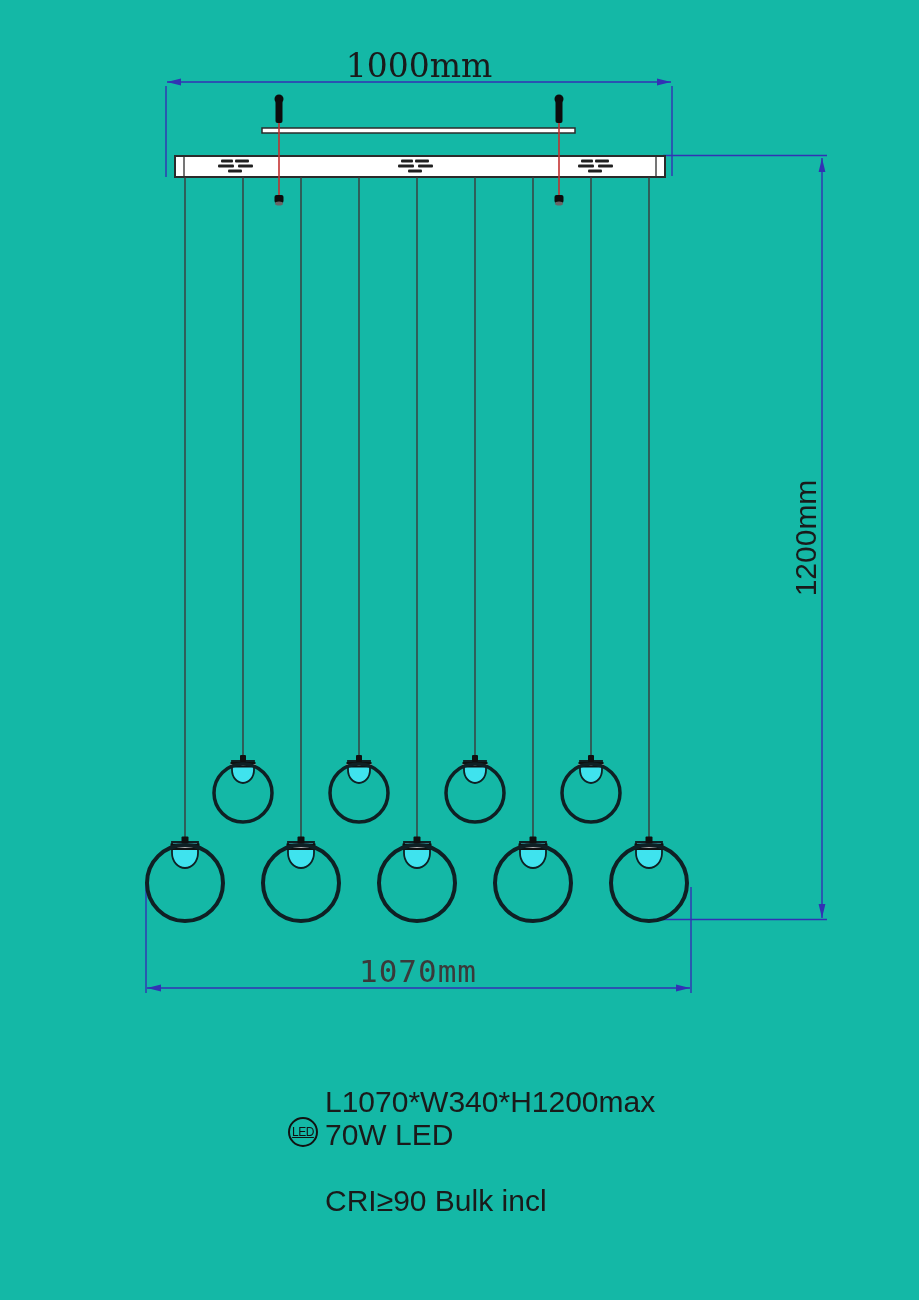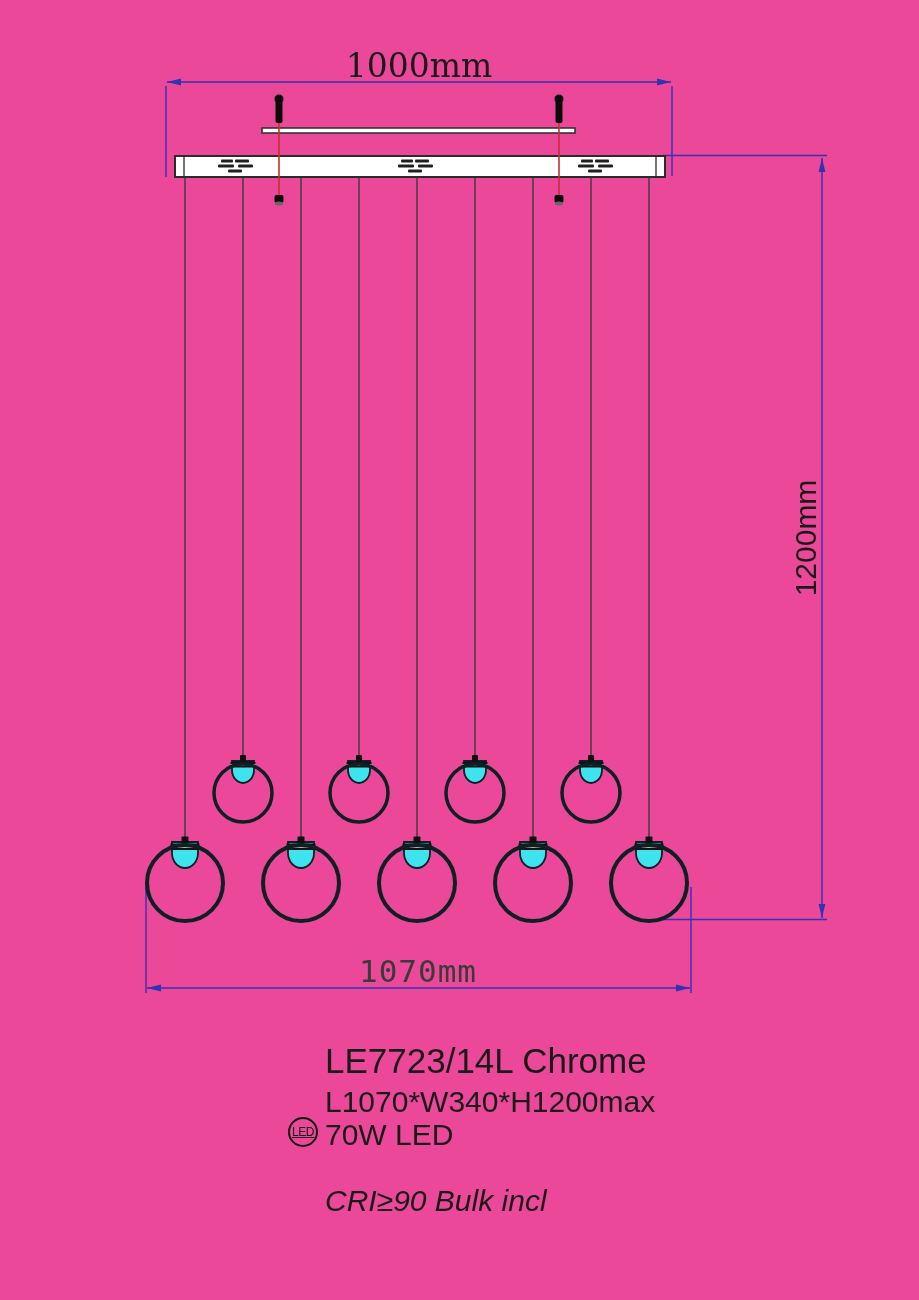--- a/index.html
+++ b/index.html
@@ -1,16 +1,16 @@
 <!DOCTYPE html>
 <html style="--dimension-blue: #3232b4; --drawing-line: #2b2b2b; --safety-wire-red: #c53030; --led-cyan: #3fe3ee; --sphere-outline: #0f2024; --text: #1a1a1a;"><head>
 <meta charset="utf-8">
 <style>
   html,body{margin:0;padding:0;background:#fff;}
-  .canvas{position:relative;width:919px;height:1300px;background:#ec4899;overflow:hidden;
+  .canvas{position:relative;width:919px;height:1300px;background:#14b8a6;overflow:hidden;
           font-family:"Liberation Sans",sans-serif;}
   .canvas svg{position:absolute;left:0;top:0;}
 
   
   .dimline{stroke:var(--dimension-blue,#3232b4);stroke-width:1.4;fill:none;}
   .dimarrow{fill:var(--dimension-blue,#3232b4);stroke:none;}
 
   
   .fixline{stroke:var(--drawing-line,#2b2b2b);fill:#ffffff;}
   .tick{stroke:var(--drawing-line,#2b2b2b);stroke-width:1.3;fill:none;}
@@ -32,21 +32,21 @@
   .t-serif{font-family:"DejaVu Serif",serif;font-size:33px;}
   .t-mono{font-family:"DejaVu Sans Mono",monospace;font-size:31px;fill:#3a3a3a;letter-spacing:1px;}
   .t-sans{font-family:"Liberation Sans",sans-serif;font-size:30px;}
 
   
   .spec-line{position:absolute;left:325px;color:var(--text,#1a1a1a);white-space:nowrap;line-height:1;}
   .spec-title{top:1043px;font-size:35px;}
   .spec-size{top:1087px;font-size:30px;text-align:right;}
   .spec-power{top:1120px;font-size:30px;}
   .spec-output{top:1153px;font-size:30px;}
-  .spec-cri{top:1186px;font-size:30px;font-style:italic;}
+  .spec-cri{top:1186px;font-size:30px;}
   .led-badge{position:absolute;left:288px;top:1117px;width:30px;height:30px;border:2px solid #111;
              border-radius:50%;display:flex;align-items:center;justify-content:center;
              font-size:12px;letter-spacing:-0.5px;color:#111;box-sizing:border-box;text-decoration:underline;}
 </style>
 </head>
 <body>
 
 <div class="canvas">
 
 <svg width="919" height="1300" viewBox="0 0 919 1300">
@@ -192,19 +192,18 @@
   </g>
   <g class="pendant pl" transform="translate(649,883)">
     <path class="dome" d="M-13,-41h26v11a13,15 0 0 1 -26,0z"></path>
     <rect class="plate" x="-14.5" y="-39.5" width="29" height="6.5"></rect>
     <rect class="stripe" x="-14.5" y="-36.9" width="29" height="1.6"></rect>
     <rect class="nub" x="-3.5" y="-46.5" width="7" height="7" rx="1"></rect>
     <circle class="sphere" r="38"></circle>
   </g>
 </svg>
 
-  <div class="spec-line spec-title">LE7723/14L Chrome</div>
   <div class="spec-line spec-size">L1070*W340*H1200max</div>
   <div class="led-badge">LED</div>
   <div class="spec-line spec-power">70W LED</div>
   <div class="spec-line spec-cri">CRI≥90 Bulk incl</div>
 
 </div>
 
 </body></html>

